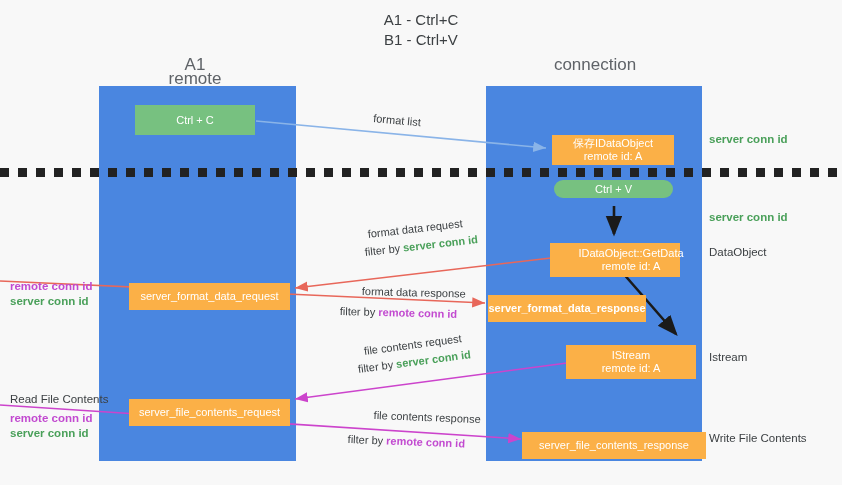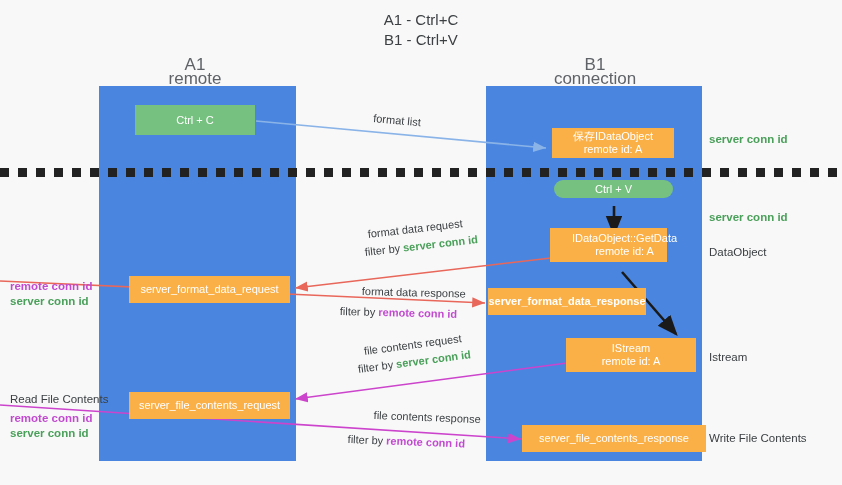--- a/index.html
+++ b/index.html
@@ -28,21 +28,21 @@
   .lane{position:absolute;background:#4a86e0;}
 
   
   .box{
     position:absolute;box-sizing:border-box;
     display:flex;align-items:center;justify-content:center;
     text-align:center;color:#ffffff;font-size:11px;line-height:13px;
     white-space:pre-line;
   }
   .box.green{background:#77c180;}
-  .box.orange{background:#fbb047;}
+  .box.orange{background:#fbb047;margin-top:7px;}
 
   
   .rlabel{position:absolute;font-size:11.5px;line-height:14px;}
   .rlabel.green{color:#4aa05a;font-weight:bold;}
   .rlabel.dark{color:#3c4043;text-align:center;}
 
   
   .llabel{position:absolute;font-size:11.5px;line-height:15px;text-align:left;}
   .llabel.dark{color:#3c4043;}
   .cid-remote{color:#c24ad0;font-weight:bold;}
@@ -72,21 +72,20 @@
   <div class="title">
     <div>A1 - Ctrl+C</div>
     <div>B1 - Ctrl+V</div>
   </div>
 
   <div class="col-head" style="left:95px;top:58px;">
     <div>A1</div>
     <div>remote</div>
   </div>
   <div class="col-head" style="left:495px;top:58px;">
-    <div>B1</div>
     <div>connection</div>
   </div>
 
   <div class="lane" style="left:99px;top:86px;width:197px;height:375px;"></div>
   <div class="lane" style="left:486px;top:86px;width:216px;height:375px;"></div>
 
   <svg class="overlay" viewBox="0 0 842 485">
     <defs>
       <marker id="ah-blue" markerWidth="9" markerHeight="9" refX="8" refY="3.2" orient="auto">
         <path d="M0,0 L8,3.2 L0,6.4 z" fill="#8ab4e8"></path>
@@ -123,21 +122,21 @@
 
   <div class="box green" style="left:135px;top:105px;width:120px;height:30px;">Ctrl + C</div>
 
   <div class="box orange" style="left:129px;top:392px;width:161px;height:27px;">server_file_contents_request</div>
 
   <div class="box orange" style="left:552px;top:128px;width:122px;height:30px;">保存IDataObject
 remote id: A</div>
 
   <div class="box green" style="left:554px;top:180px;width:119px;height:18px;border-radius:13px;">Ctrl + V</div>
 
-  <div class="box orange" style="left:550px;top:228px;width:117px;height:34px;padding-left:32px;">IDataObject::GetData
+  <div class="box orange" style="left:550px;top:236px;width:130px;height:34px;padding-left:32px;">IDataObject::GetData
 remote id: A</div>
 
   <div class="box orange" style="left:566px;top:338px;width:130px;height:34px;">IStream
 remote id: A</div>
 
   <div class="box orange" style="left:488px;top:288px;width:158px;height:27px;font-weight:bold;">server_format_data_response</div>
 
   <div class="box orange" style="left:522px;top:425px;width:184px;height:27px;">server_file_contents_response</div>
 
   <div class="rlabel green" style="left:709px;top:132px;">server conn id</div>

